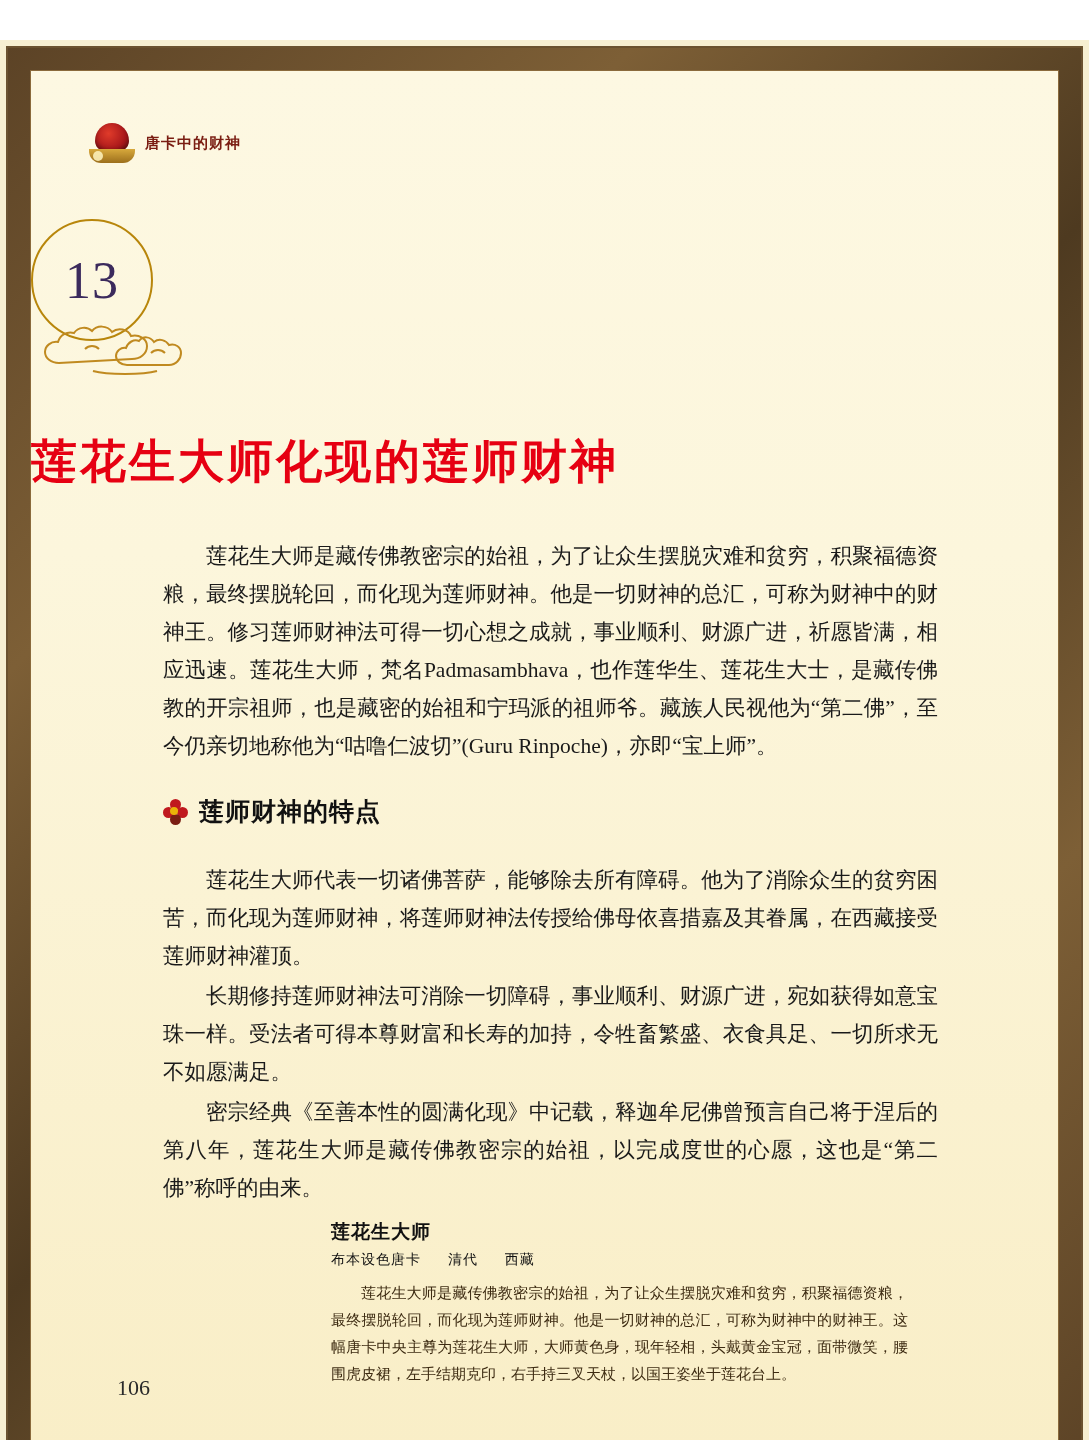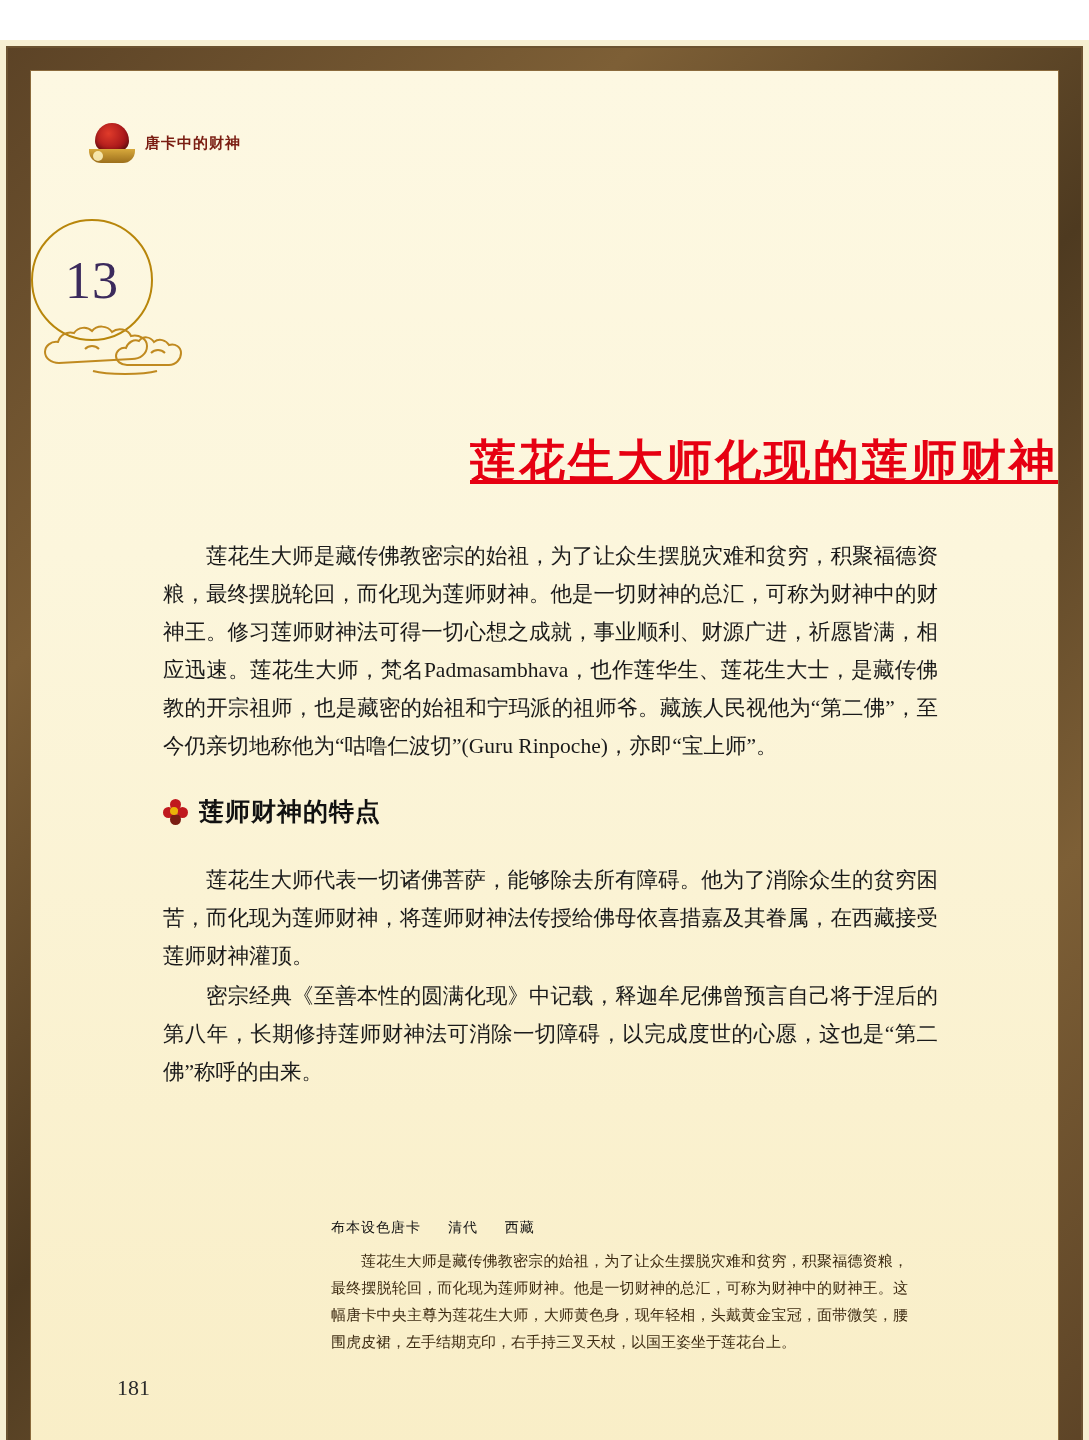--- a/index.html
+++ b/index.html
@@ -113,27 +113,26 @@
     width: 200px;
     height: 64px;
   }
   .cloud svg { display: block; }
 
   
   .title {
     position: absolute;
     left: 0; right: 0;
     top: 360px;
-    text-align: right;
+    text-align: left;
     font-family: "Liberation Sans", sans-serif;
     font-weight: bold;
     font-size: 46px;
     color: #e60012;
     letter-spacing: 3px;
-    text-decoration: underline;
   }
 
   
   .body-block {
     position: absolute;
     left: 132px;
     right: 120px;
     top: 466px;
   }
   p.para {
@@ -275,29 +274,31 @@
             <i></i>
             <i></i>
             <i></i>
             <i></i>
         </div>
         <h2>莲师财神的特点</h2>
       </div>
 
       <div class="body-block-2">
         <p class="para">莲花生大师代表一切诸佛菩萨，能够除去所有障碍。他为了消除众生的贫穷困苦，而化现为莲师财神，将莲师财神法传授给佛母依喜措嘉及其眷属，在西藏接受莲师财神灌顶。</p>
-        <p class="para">密宗经典《至善本性的圆满化现》中记载，释迦牟尼佛曾预言自己将于涅后的第八年，长期修持莲师财神法可消除一切障碍，以完成度世的心愿，这也是“第二佛”称呼的由来。</p>
+        <p class="para">长期修持莲师财神法可消除一切障碍，事业顺利、财源广进，宛如获得如意宝珠一样。受法者可得本尊财富和长寿的加持，令牲畜繁盛、衣食具足、一切所求无不如愿满足。</p>
+        <p class="para">密宗经典《至善本性的圆满化现》中记载，释迦牟尼佛曾预言自己将于涅后的第八年，莲花生大师是藏传佛教密宗的始祖，以完成度世的心愿，这也是“第二佛”称呼的由来。</p>
       </div>
 
       <div class="caption">
+        <h3>莲花生大师</h3>
         <div class="sub">
           <span>布本设色唐卡</span>
           <span>清代</span>
           <span>西藏</span>
         </div>
         <p>莲花生大师是藏传佛教密宗的始祖，为了让众生摆脱灾难和贫穷，积聚福德资粮，最终摆脱轮回，而化现为莲师财神。他是一切财神的总汇，可称为财神中的财神王。这幅唐卡中央主尊为莲花生大师，大师黄色身，现年轻相，头戴黄金宝冠，面带微笑，腰围虎皮裙，左手结期克印，右手持三叉天杖，以国王姿坐于莲花台上。</p>
       </div>
 
-      <div class="page-number">181</div>
+      <div class="page-number">106</div>
 
     </div>
   </div>
 </div>
 
 </body></html>

